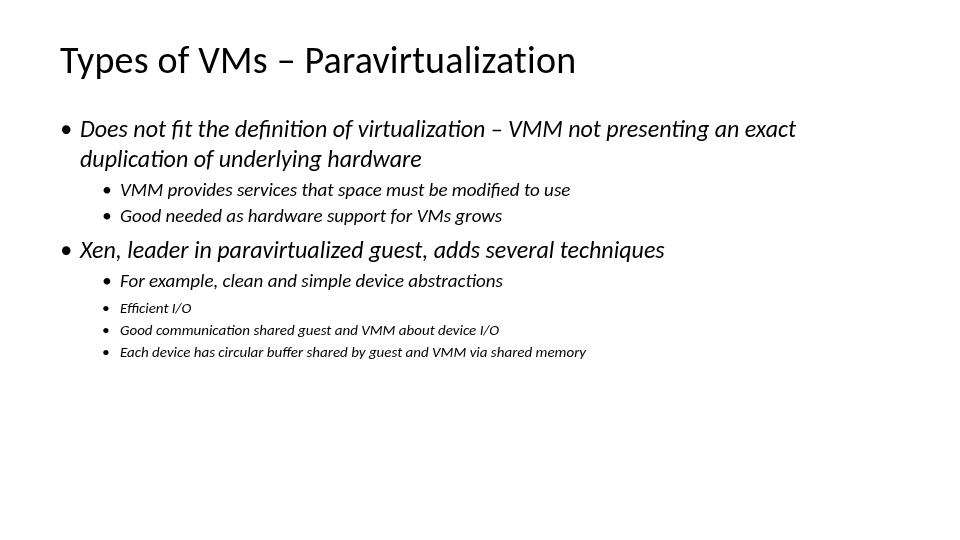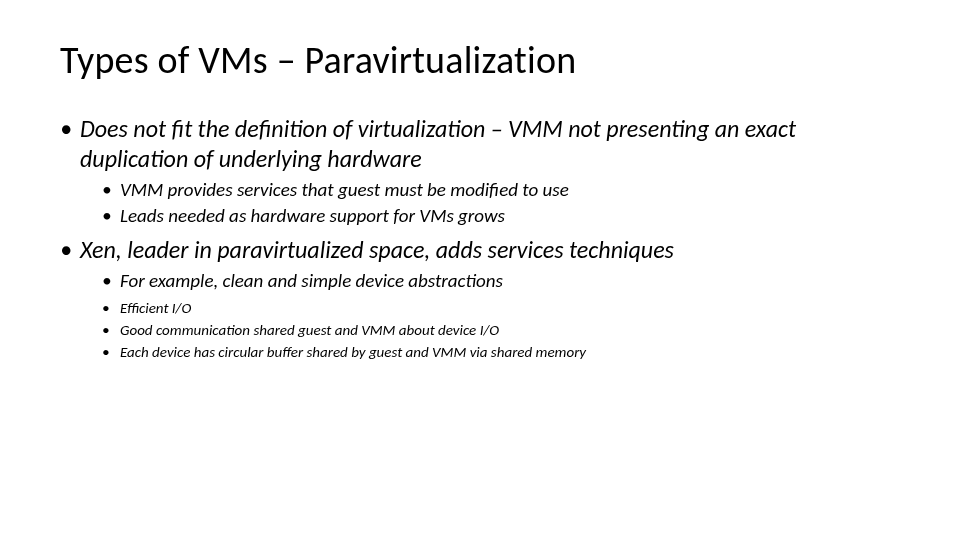--- a/index.html
+++ b/index.html
@@ -75,26 +75,26 @@
 </head>
 <body>
 
 <div class="slide">
   <h1 class="title">Types of VMs – Paravirtualization</h1>
 
   <ul class="lvl1">
     <li>
       <span>Does not fit the definition of virtualization – VMM not presenting an exact duplication of underlying hardware</span>
       <ul class="lvl2">
-        <li>VMM provides services that guest must be modified to use</li>
-        <li>Leads needed as hardware support for VMs grows</li>
+        <li>VMM provides services that space must be modified to use</li>
+        <li>Good needed as hardware support for VMs grows</li>
       </ul>
     </li>
     <li>
-      <span>Xen, leader in paravirtualized space, adds services techniques</span>
+      <span>Xen, leader in paravirtualized guest, adds several techniques</span>
       <ul class="lvl2">
         <li>
           <span>For example, clean and simple device abstractions</span>
           <ul class="lvl3">
             <li>Efficient I/O</li>
             <li>Good communication shared guest and VMM about device I/O</li>
             <li>Each device has circular buffer shared by guest and VMM via shared memory</li>
           </ul>
         </li>
       </ul>

